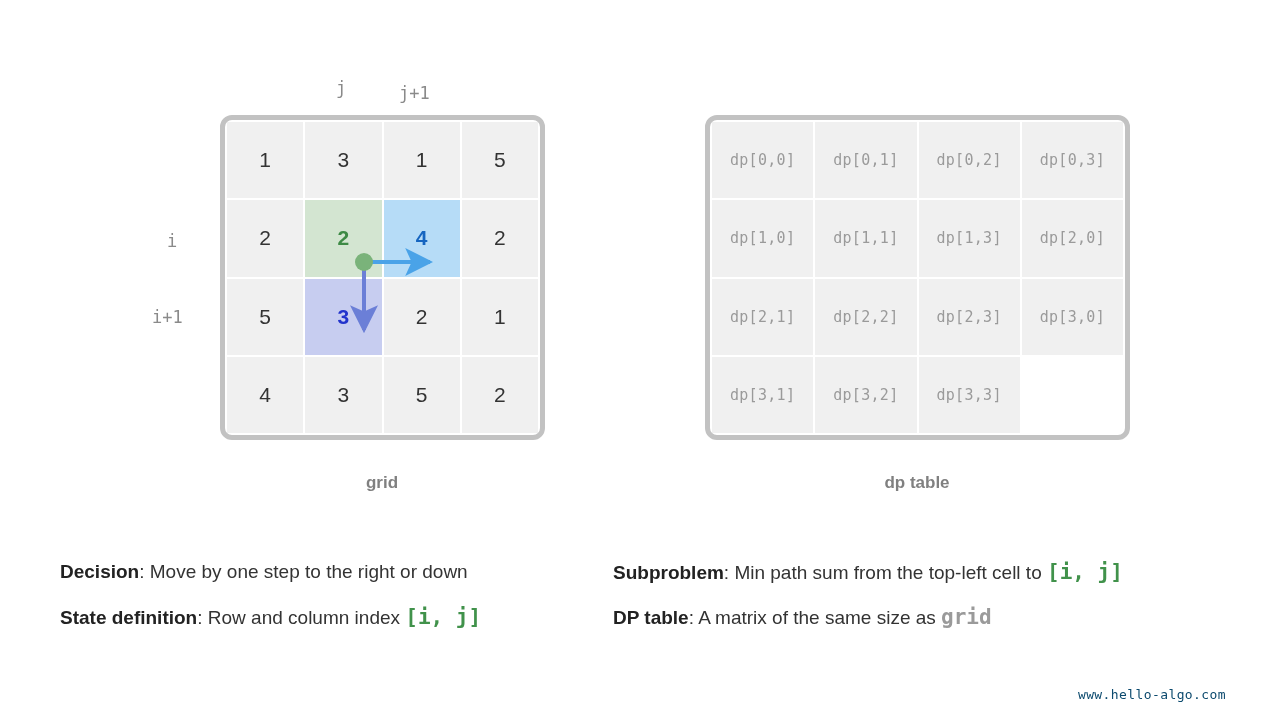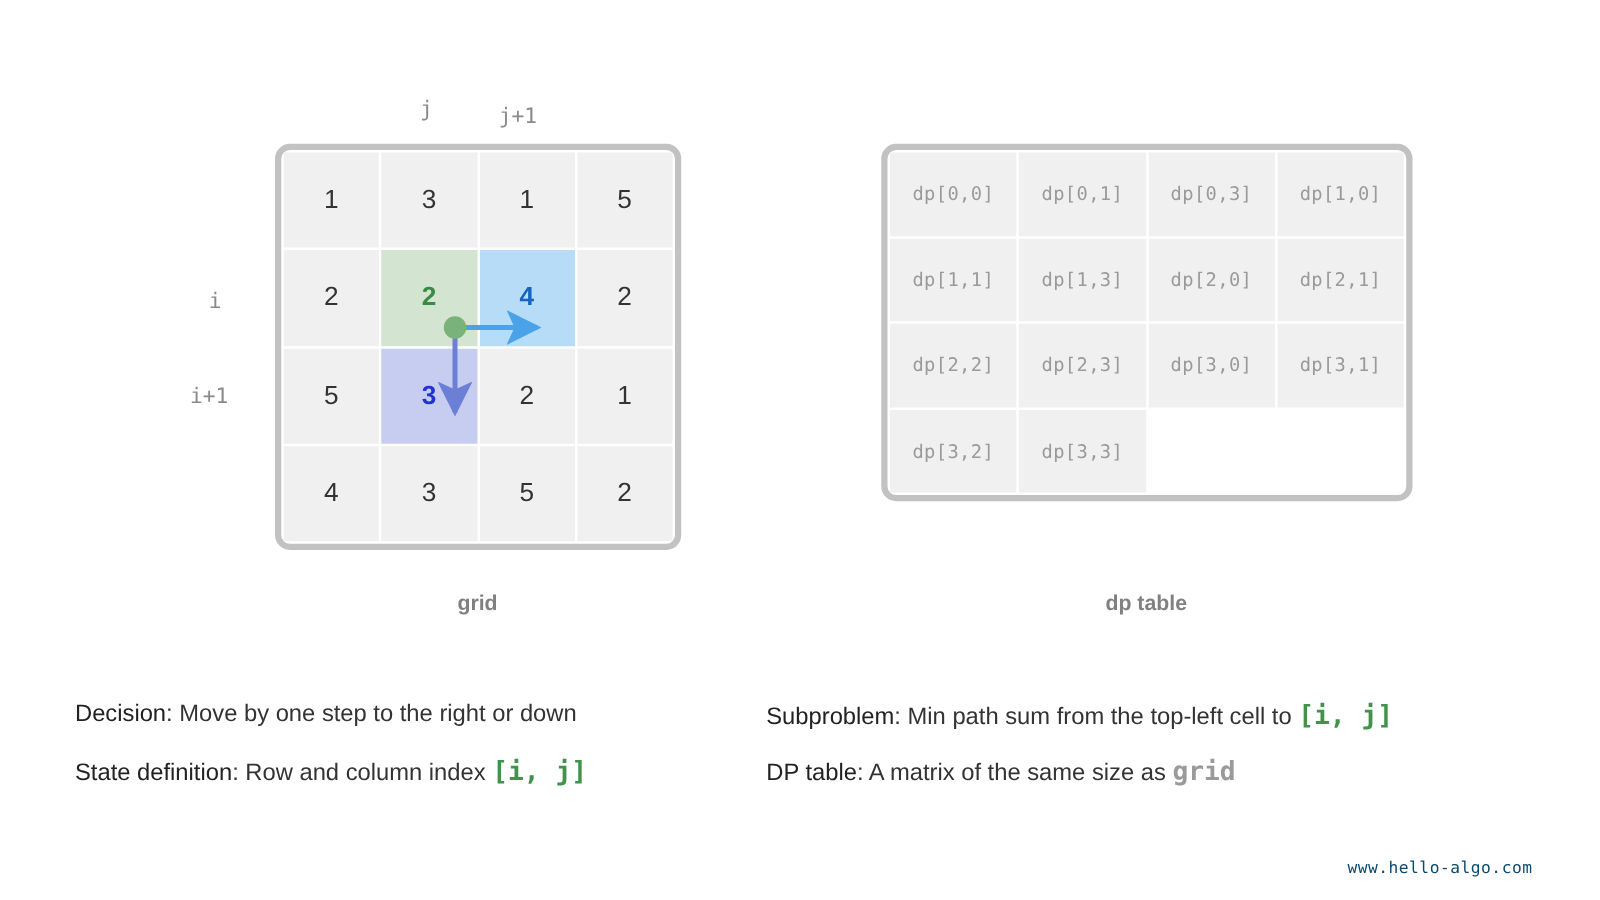--- a/index.html
+++ b/index.html
@@ -73,21 +73,21 @@
     left: 0; top: 0;
     width: 1280px; height: 720px;
     pointer-events: none;
   }
 
   
   #dp-frame {
     left: 705px;
     top: 115px;
     width: 425px;
-    height: 286px;
+    height: 325px;
     grid-template-columns: repeat(4, 1fr);
     grid-template-rows: repeat(4, 1fr);
   }
   #dp-frame .cell {
     font-family: "DejaVu Sans Mono", "Liberation Mono", monospace;
     font-size: 15px;
     color: #9a9a9a;
   }
 
   
@@ -103,21 +103,21 @@
   #caption-dp   { left: 817px; top: 473px; width: 200px; }
 
   
   .note {
     position: absolute;
     font-size: 19px;
     color: #333333;
     white-space: nowrap;
     line-height: 1;
   }
-  .note b { font-weight: normal; color: #222222; }
+  .note b { font-weight: bold; color: #222222; }
   .note code {
     font-family: "DejaVu Sans Mono", "Liberation Mono", monospace;
     font-size: 21px;
     font-weight: bold;
     color: #41924b;
   }
   .note code.muted { color: #9a9a9a; }
   #note-decision { left: 60px;  top: 562px; }
   #note-state    { left: 60px;  top: 607px; }
   #note-sub      { left: 613px; top: 562px; }
@@ -206,20 +206,21 @@
     </marker>
   </defs>
   <line x1="366" y1="262" x2="430" y2="262" stroke="#4aa3e8" stroke-width="4" marker-end="url(#head-right)"></line>
   <line x1="364" y1="264" x2="364" y2="330" stroke="#6b7fd7" stroke-width="4" marker-end="url(#head-down)"></line>
   <circle cx="364" cy="262" r="9" fill="#7ab37a"></circle>
 </svg>
 
 <div class="table-frame" id="dp-frame">
   <div class="cell">dp[0,0]</div>
   <div class="cell">dp[0,1]</div>
+  <div class="cell">dp[0,2]</div>
   <div class="cell">dp[0,3]</div>
 
   <div class="cell">dp[1,0]</div>
   <div class="cell">dp[1,1]</div>
   <div class="cell">dp[1,3]</div>
 
   <div class="cell">dp[2,0]</div>
   <div class="cell">dp[2,1]</div>
   <div class="cell">dp[2,2]</div>
   <div class="cell">dp[2,3]</div>

